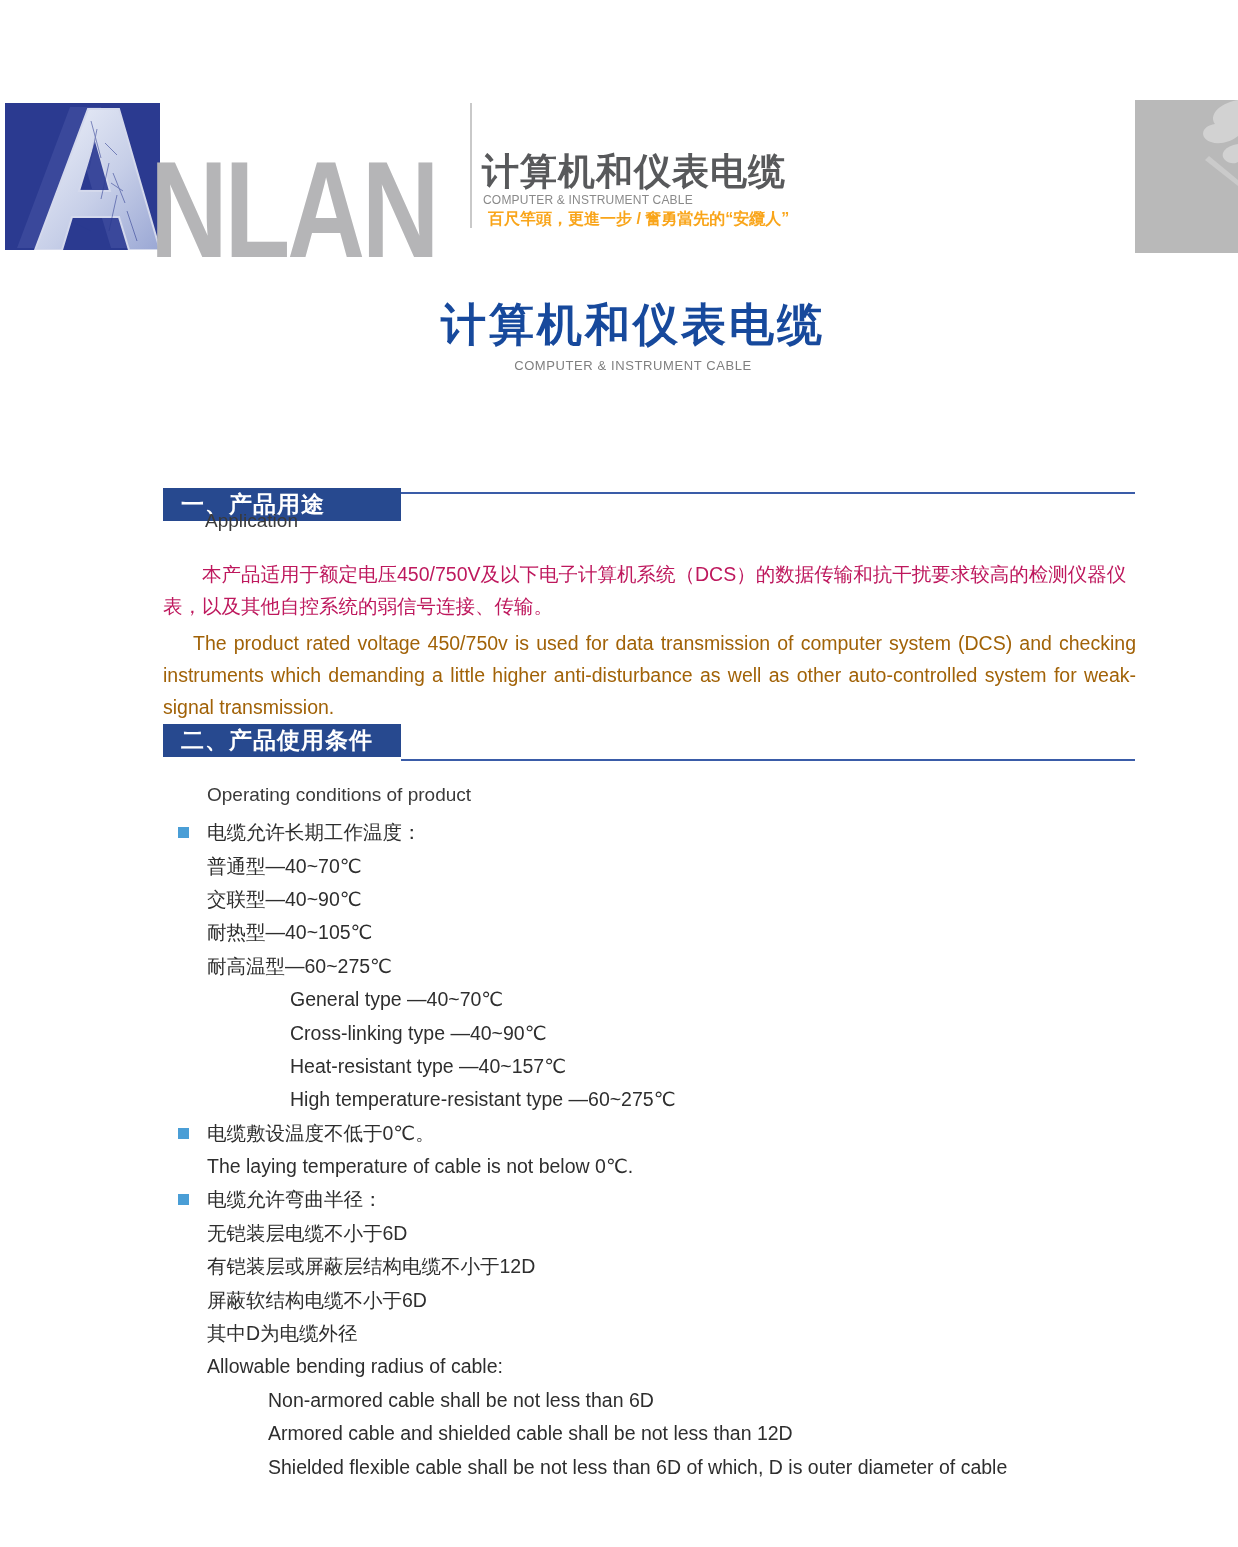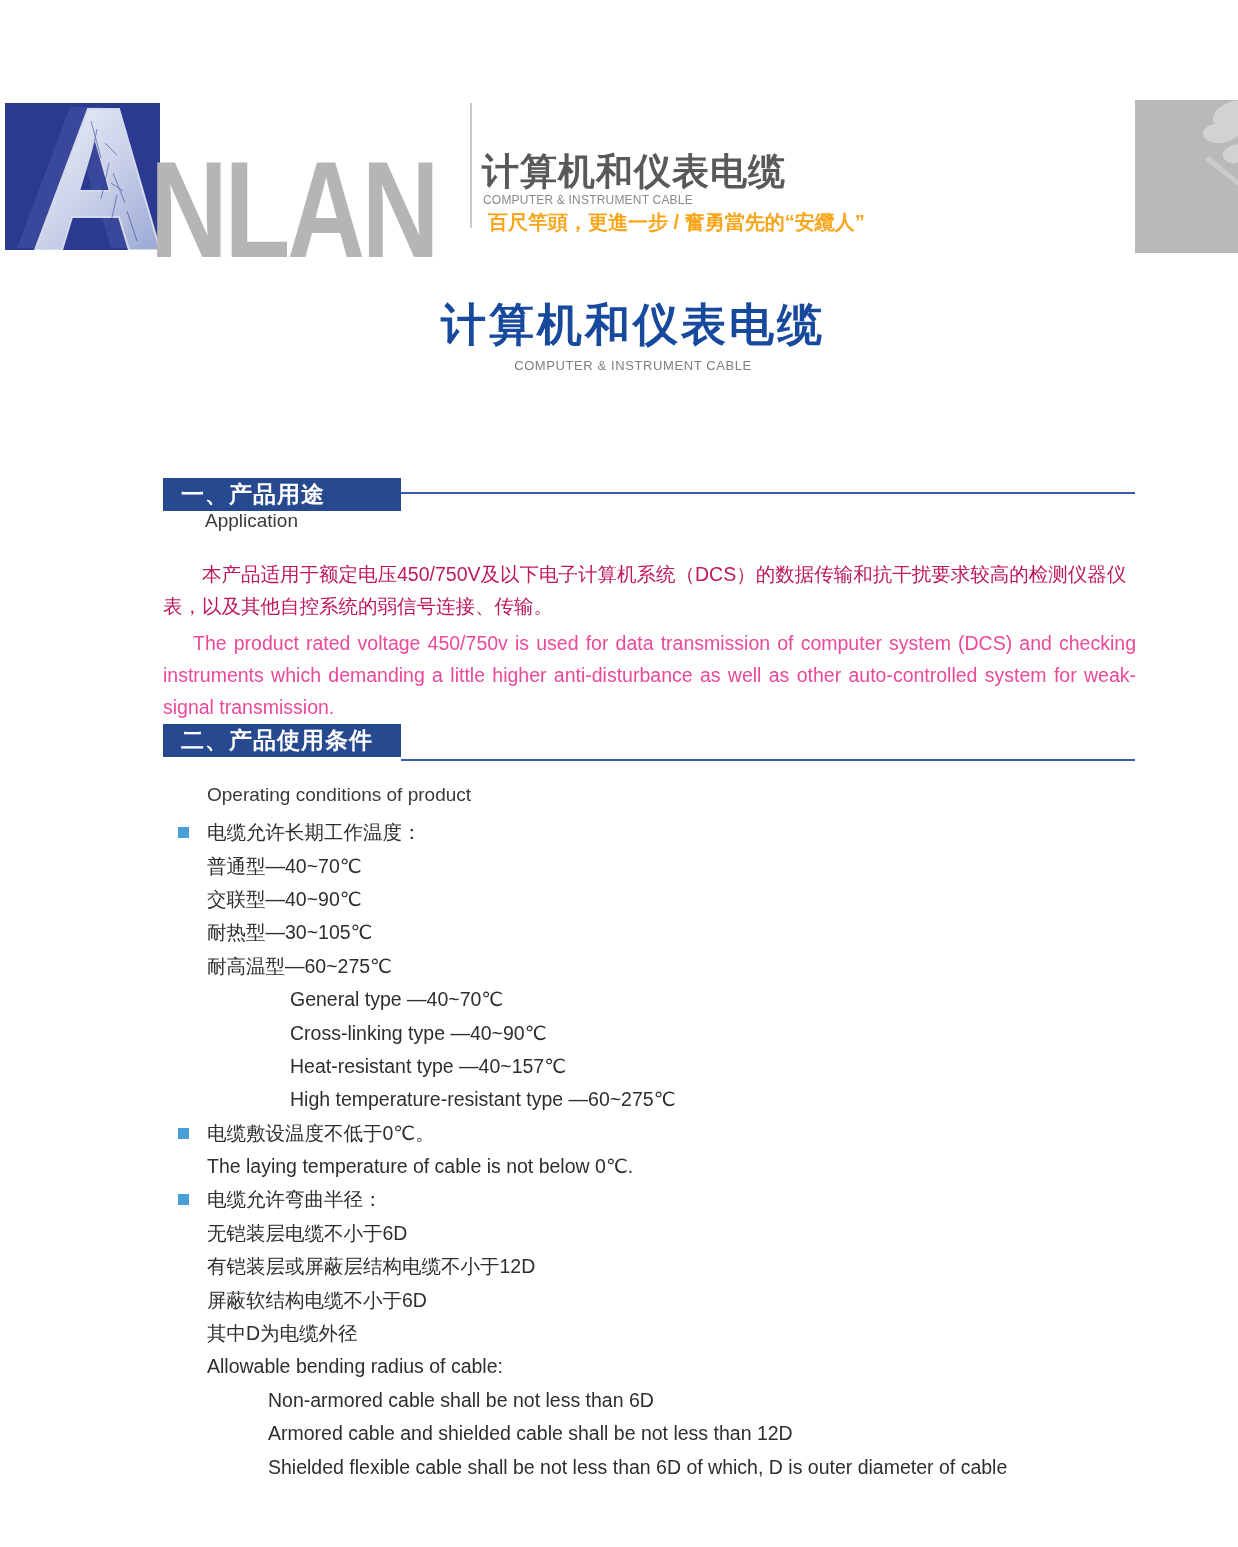--- a/index.html
+++ b/index.html
@@ -15,44 +15,44 @@
   body{font-family:"Liberation Sans","DejaVu Sans",sans-serif;}
   .page{position:relative;width:1238px;height:1547px;background:#fff;overflow:hidden;padding-left:28px;}
 
   
   .logo-box{position:absolute;left:5px;top:103px;width:155px;height:147px;background:var(--brand-navy);overflow:hidden;}
   .logo-nlan{position:absolute;left:150px;top:140px;font-size:138px;line-height:1;font-weight:bold;
              color:var(--logo-gray);letter-spacing:-4px;transform:scaleX(.78);transform-origin:left top;white-space:nowrap;}
   .header-divider{position:absolute;left:470px;top:103px;width:2px;height:125px;background:#c9c9c9;}
   .header-product-title{position:absolute;left:482px;top:147px;font-size:37px;font-weight:bold;color:#58595b;letter-spacing:1px;white-space:nowrap;}
   .header-product-subtitle{position:absolute;left:483px;top:193px;font-size:12px;color:#8a8a8a;letter-spacing:.2px;white-space:nowrap;}
-  .header-tagline{position:absolute;left:488px;top:209px;font-size:20px;font-weight:bold;color:var(--accent-orange);white-space:nowrap;}
+  .header-tagline{position:absolute;left:488px;top:209px;font-size:16px;font-weight:bold;color:var(--accent-orange);white-space:nowrap;}
   .corner-box{position:absolute;left:1135px;top:100px;width:103px;height:153px;}
 
   
   .hero-title{position:absolute;left:0;top:295px;width:100%;text-align:center;font-size:45px;font-weight:bold;
               color:var(--title-blue);letter-spacing:3px;}
   .hero-subtitle{position:absolute;left:0;top:358px;width:100%;text-align:center;font-size:13px;color:#7f7f7f;letter-spacing:.6px;}
 
   
   .sec-bar{position:absolute;left:163px;width:238px;height:33px;background:var(--section-blue);color:#fff;
            font-size:23px;font-weight:bold;line-height:33px;padding-left:18px;box-sizing:border-box;letter-spacing:1px;white-space:nowrap;}
-  #sec1-bar{top:478px;}
+  #sec1-bar{top:488px;}
   #sec2-bar{top:724px;}
   .sec-rule{position:absolute;left:401px;width:734px;height:2px;background:var(--rule-blue);}
   #rule1{top:492px;}
   #rule2{top:759px;}
   .sub-label{position:absolute;font-size:19px;color:#3a3a3a;white-space:nowrap;}
   #app-label{left:205px;top:510px;}
   #op-label{left:207px;top:784px;}
 
   
   .para{position:absolute;left:163px;width:973px;font-size:19.5px;line-height:32px;}
   #para-zh{top:558px;text-indent:39px;color:#be185d;}
-  #para-en{top:627px;text-align:justify;text-indent:30px;color:#ec4899;}
+  #para-en{top:627px;text-align:justify;text-indent:30px;color:#a16207;}
 
   
   .cond-list{position:absolute;left:163px;top:816px;width:990px;}
   .cond-row{position:relative;height:33.4px;display:flex;align-items:center;font-size:19.5px;color:#2e2e2e;white-space:nowrap;}
   .cond-row .cond-text{margin-left:44px;}
   .cond-row.indent1 .cond-text{margin-left:105px;}
   .cond-row.indent2 .cond-text{margin-left:127px;}
   .bullet-sq{position:absolute;left:15px;top:11px;width:11px;height:11px;background:var(--bullet-blue);}
 </style>
 </head>
@@ -116,21 +116,21 @@
         <span class="bullet-sq"></span>
         <span class="cond-text">电缆允许长期工作温度：</span>
       </div>
       <div class="cond-row plain">
         <span class="cond-text">普通型—40~70℃</span>
       </div>
       <div class="cond-row plain">
         <span class="cond-text">交联型—40~90℃</span>
       </div>
       <div class="cond-row plain">
-        <span class="cond-text">耐热型—30~105℃</span>
+        <span class="cond-text">耐热型—40~105℃</span>
       </div>
       <div class="cond-row plain">
         <span class="cond-text">耐高温型—60~275℃</span>
       </div>
       <div class="cond-row indent2">
         <span class="cond-text">General type —40~70℃</span>
       </div>
       <div class="cond-row indent2">
         <span class="cond-text">Cross-linking type —40~90℃</span>
       </div>

